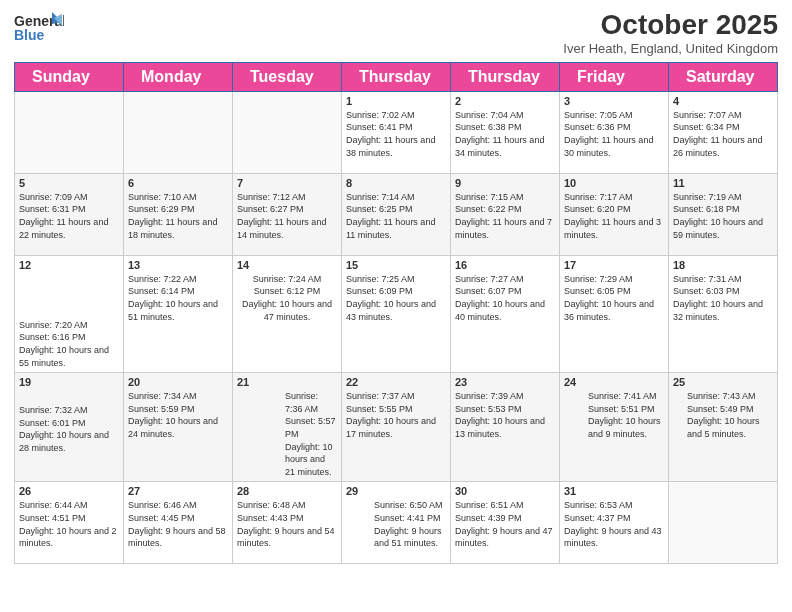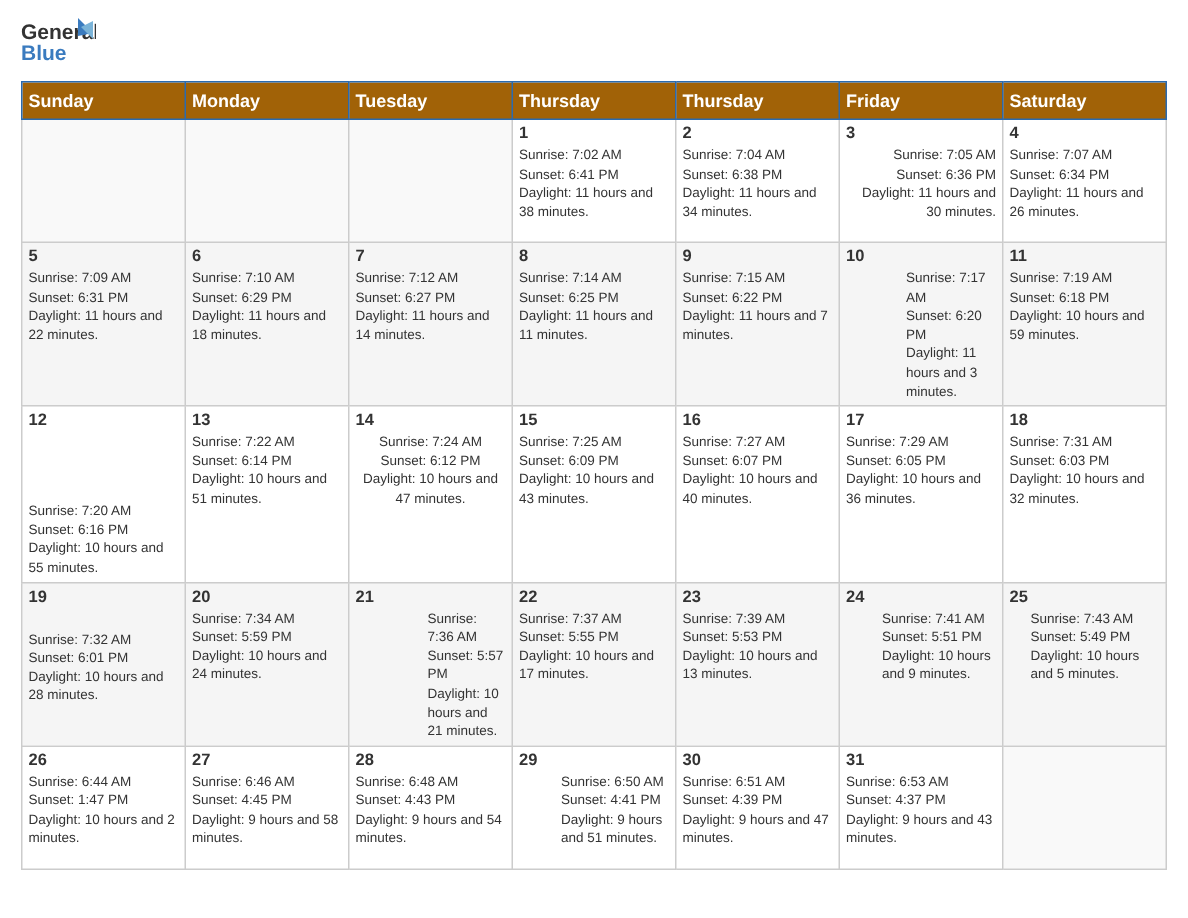--- a/index.html
+++ b/index.html
@@ -38,25 +38,25 @@
     .location {
       font-size: 13px;
       color: #555;
     }
     .calendar-table {
       width: 100%;
       border-collapse: collapse;
       table-layout: fixed;
     }
     .calendar-table th {
-      background-color: #a16207;
+      background-color: #ec4899;
       color: #fff;
-      font-size: 12px;
+      font-size: 16px;
       font-weight: bold;
-      padding: 5px 4px;
+      padding: 5px 17px;
       text-align: left;
       border: 1px solid #2a6aaf;
     }
     .calendar-table td {
       border: 1px solid #ccc;
       vertical-align: top;
       padding: 3px 4px;
       font-size: 9.5px;
       color: #333;
       height: 82px;
@@ -86,20 +86,24 @@
 <div class="page">
   <div class="header">
     <div class="logo">
         <svg width="50" height="38" viewBox="0 0 50 38">
           <text x="0" y="16" font-size="14" font-weight="bold" fill="#333" font-family="Arial">General</text>
           <text x="0" y="30" font-size="14" font-weight="bold" fill="#3a7bbf" font-family="Arial">Blue</text>
           <polygon points="38,2 48,12 38,14" fill="#3a7bbf"></polygon>
           <polygon points="40,8 48,4 48,16" fill="#7ab3d8"></polygon>
         </svg>
       </div>
+    <div class="title-block">
+      <div class="month-title">October 2025</div>
+      <div class="location">Iver Heath, England, United Kingdom</div>
+    </div>
   </div>
 
   <table class="calendar-table">
     <thead>
       <tr>
         <th>Sunday</th>
         <th>Monday</th>
         <th>Tuesday</th>
         <th>Thursday</th>
         <th>Thursday</th>
@@ -119,21 +123,21 @@
 Daylight: 11 hours and 38 minutes.</div>
           </td>
           <td>
             <span class="day-number">2</span>
             <div class="day-info" style="white-space: pre-line;">Sunrise: 7:04 AM
 Sunset: 6:38 PM
 Daylight: 11 hours and 34 minutes.</div>
           </td>
           <td>
             <span class="day-number">3</span>
-            <div class="day-info" style="white-space: pre-line; text-align: right;">Sunrise: 7:05 AM
+            <div class="day-info" style="white-space: pre-line;">Sunrise: 7:05 AM
 Sunset: 6:36 PM
 Daylight: 11 hours and 30 minutes.</div>
           </td>
           <td>
             <span class="day-number">4</span>
             <div class="day-info" style="white-space: pre-line;">Sunrise: 7:07 AM
 Sunset: 6:34 PM
 Daylight: 11 hours and 26 minutes.</div>
           </td>
         </tr>
@@ -163,21 +167,21 @@
 Daylight: 11 hours and 11 minutes.</div>
           </td>
           <td>
             <span class="day-number">9</span>
             <div class="day-info" style="white-space: pre-line;">Sunrise: 7:15 AM
 Sunset: 6:22 PM
 Daylight: 11 hours and 7 minutes.</div>
           </td>
           <td>
             <span class="day-number">10</span>
-            <div class="day-info" style="white-space: pre-line; margin-left: 40px;">Sunrise: 7:17 AM
+            <div class="day-info" style="white-space: pre-line;">Sunrise: 7:17 AM
 Sunset: 6:20 PM
 Daylight: 11 hours and 3 minutes.</div>
           </td>
           <td>
             <span class="day-number">11</span>
             <div class="day-info" style="white-space: pre-line;">Sunrise: 7:19 AM
 Sunset: 6:18 PM
 Daylight: 10 hours and 59 minutes.</div>
           </td>
         </tr>
@@ -266,21 +270,21 @@
             <span class="day-number">25</span>
             <div class="day-info" style="white-space: pre-line; margin-left: 14px;">Sunrise: 7:43 AM
 Sunset: 5:49 PM
 Daylight: 10 hours and 5 minutes.</div>
           </td>
         </tr>
         <tr>
           <td>
             <span class="day-number">26</span>
             <div class="day-info" style="white-space: pre-line;">Sunrise: 6:44 AM
-Sunset: 1:47 PM
+Sunset: 4:51 PM
 Daylight: 10 hours and 2 minutes.</div>
           </td>
           <td>
             <span class="day-number">27</span>
             <div class="day-info" style="white-space: pre-line;">Sunrise: 6:46 AM
 Sunset: 4:45 PM
 Daylight: 9 hours and 58 minutes.</div>
           </td>
           <td>
             <span class="day-number">28</span>

